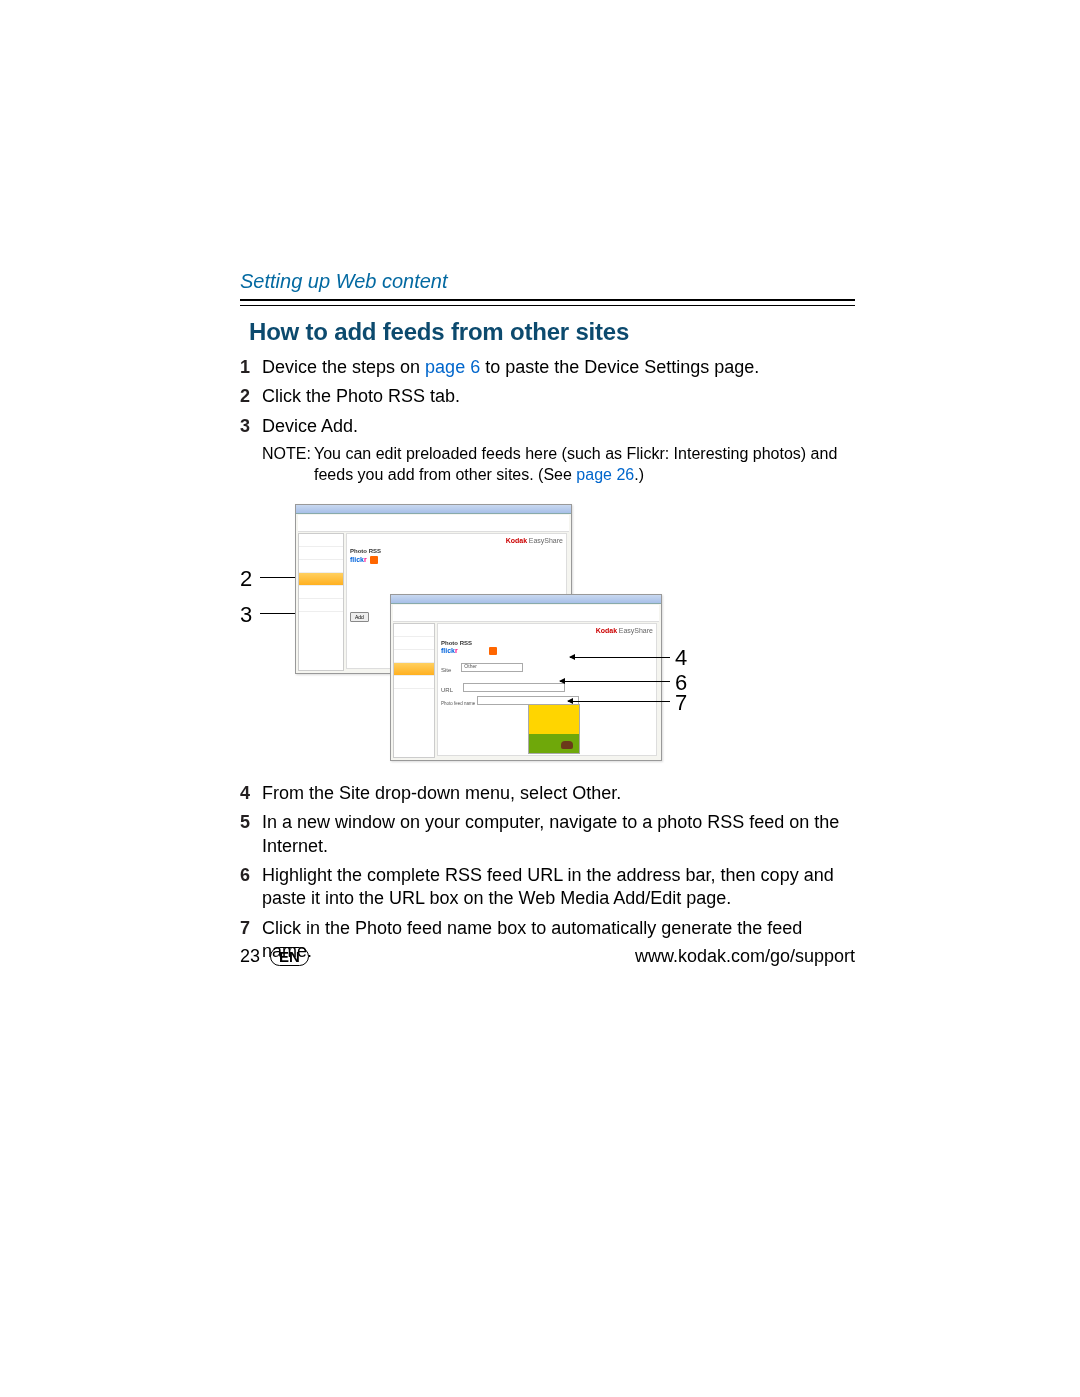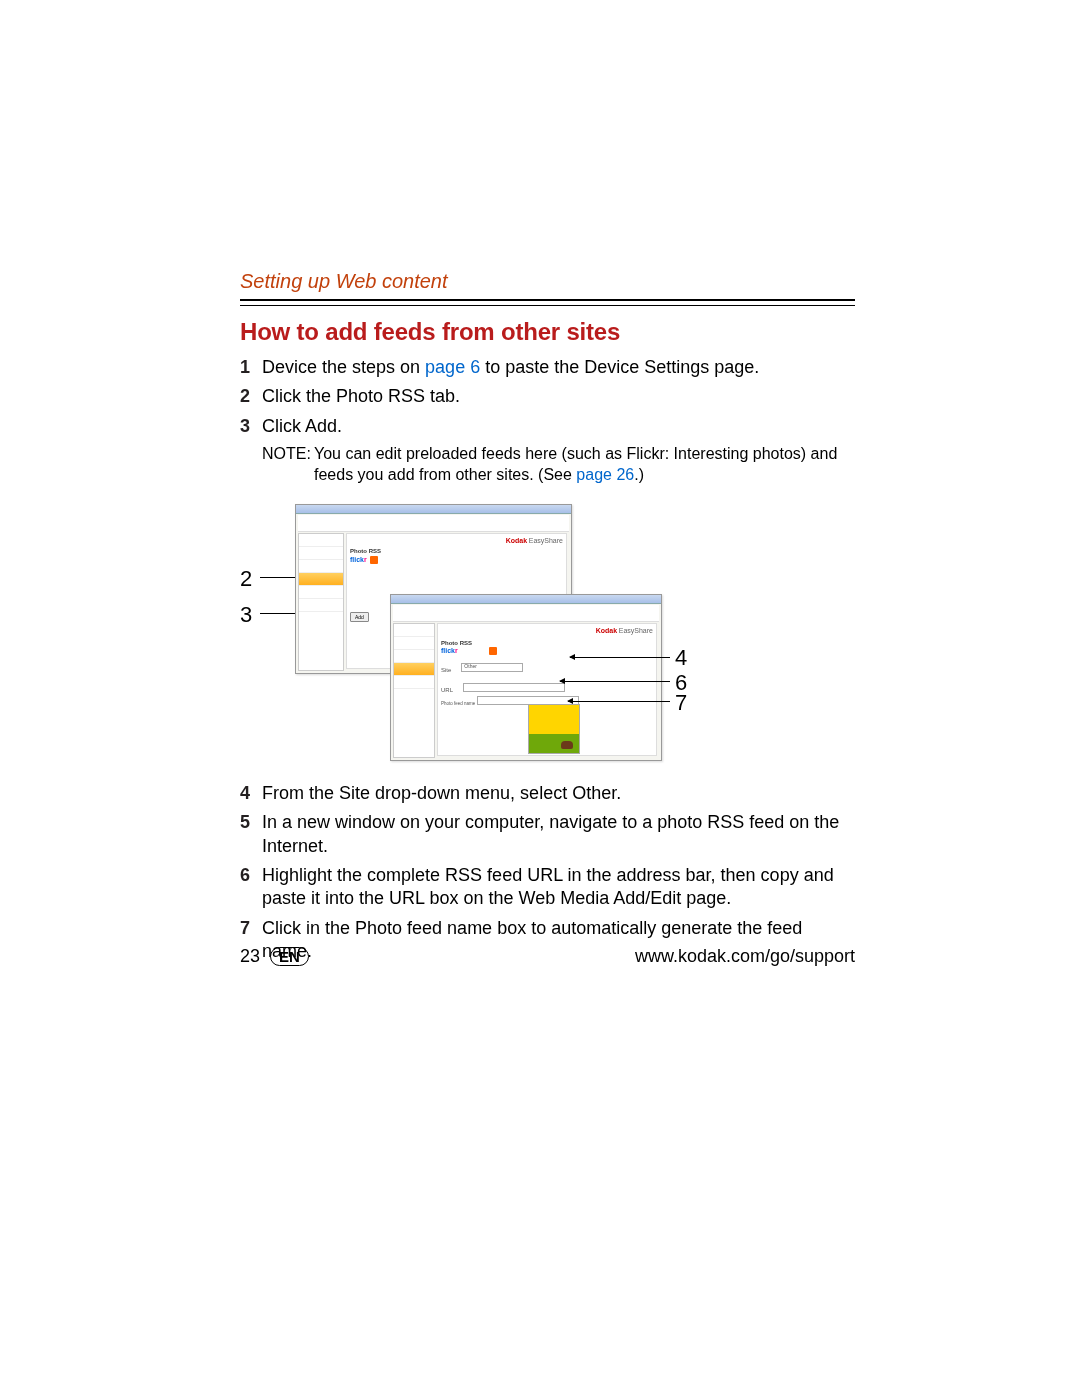--- a/index.html
+++ b/index.html
@@ -12,35 +12,35 @@
   .page {
     width: 1080px;
     height: 1397px;
     position: relative;
     box-sizing: border-box;
     padding: 270px 225px 0 240px;
   }
   .running-head {
     font-style: italic;
     font-size: 20px;
-    color: #c2410c;
+    color: #0369a1;
     margin-bottom: 6px;
   }
   .rule {
     border: none;
     border-top: 2px solid #000;
     border-bottom: 1px solid #000;
     height: 4px;
     margin: 0 0 12px 0;
   }
   .section-title {
     font-weight: 700;
     font-size: 24px;
-    color: #b91c1c;
-    margin: 0 0 10px 0;
+    color: #0c4a6e;
+    margin: 0 0 10px 9px;
     letter-spacing: -0.2px;
   }
   ol.steps {
     list-style: none;
     margin: 0;
     padding: 0;
   }
   ol.steps > li {
     display: flex;
     align-items: flex-start;
@@ -248,21 +248,21 @@
     <li>
       <span class="num">2</span>
       <span class="txt">Click the Photo RSS tab.</span>
     </li>
   </ol>
 
 
   <ol class="steps">
     <li>
       <span class="num">3</span>
-      <span class="txt">Click Add.</span>
+      <span class="txt">Device Add.</span>
     </li>
   </ol>
 
 
   <div class="note">
     <span class="label">NOTE:</span>
     <span class="body">
       <span>You can edit preloaded feeds here (such as Flickr: Interesting photos) and feeds you add from other sites. (See </span><a href="#" class="pg">page 26</a><span>.)</span>
     </span>
   </div>

